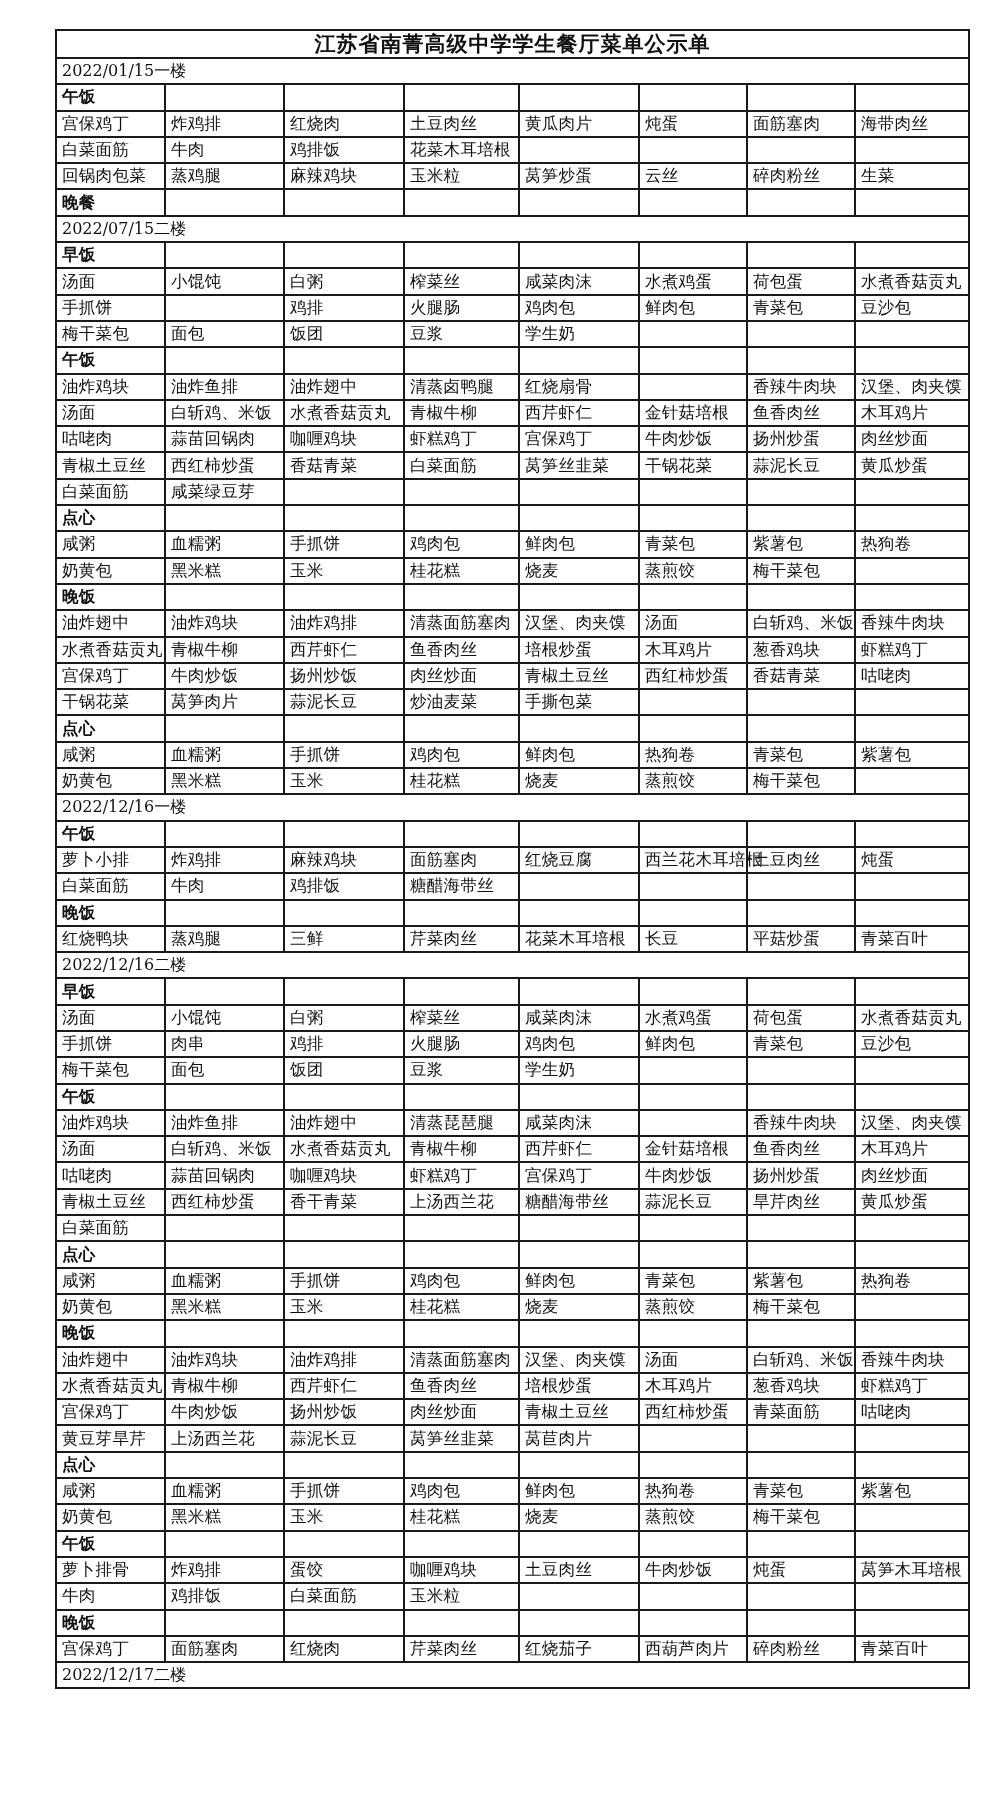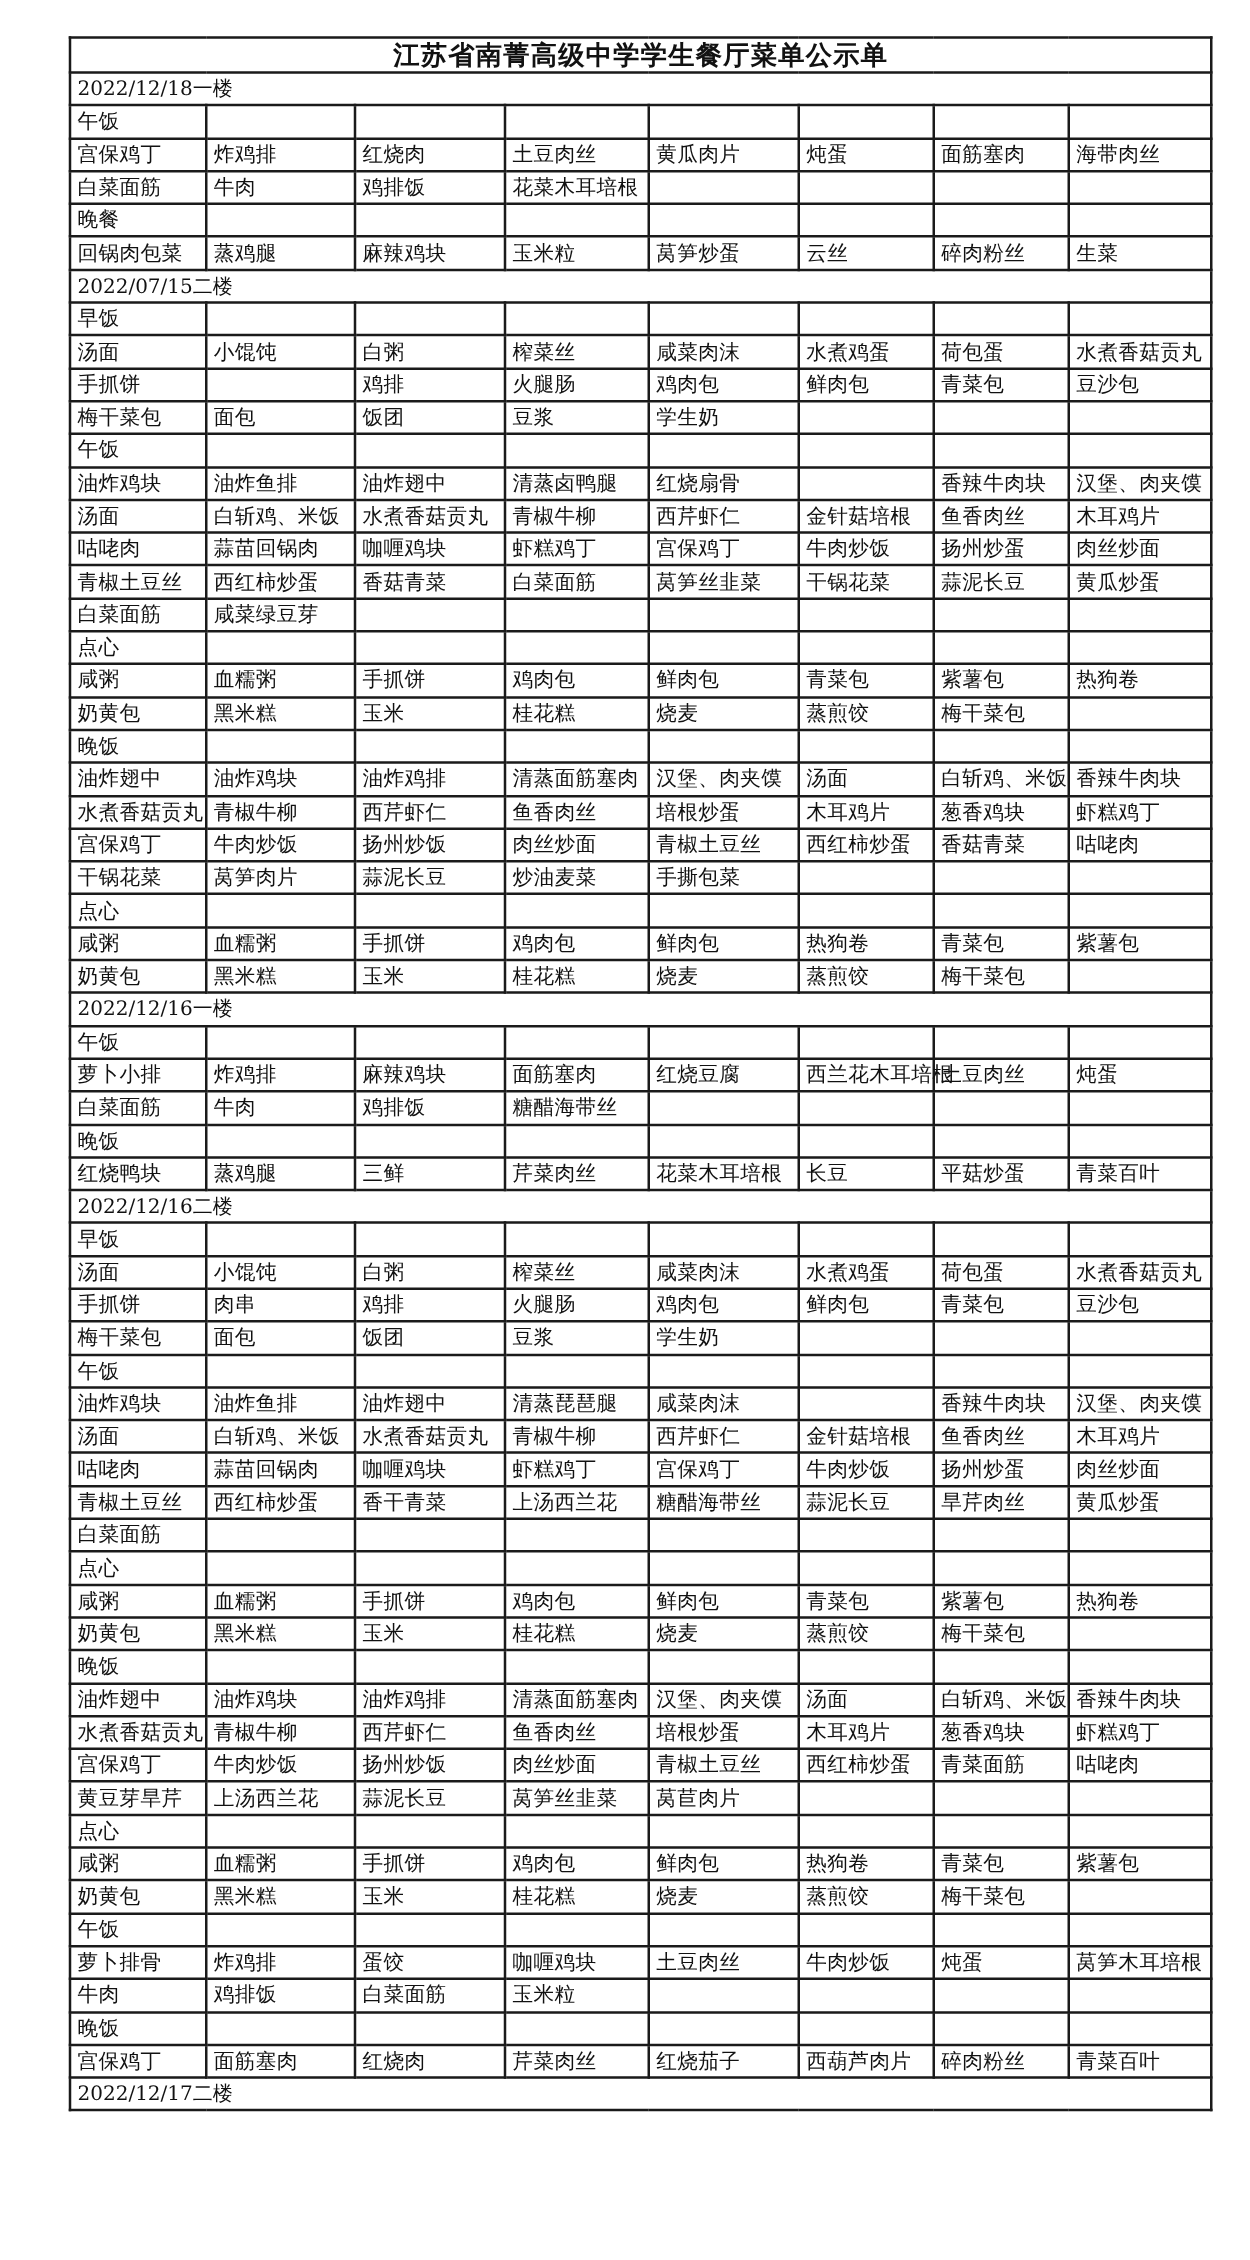--- a/index.html
+++ b/index.html
@@ -6,21 +6,21 @@
   body { width:1000px; height:1808px; overflow:hidden; position:relative;
          font-family:"DejaVu Sans","Liberation Sans",sans-serif; color:#111; }
   #sheet { position:absolute; left:55px; top:5px; width:991px;margin-top:24px; }
   table { border-collapse:collapse; table-layout:fixed; width:913px; }
   td { border:2px solid #1a1a1a; height:24.3px; padding:0 0 0 5px;
        font-size:16.5px; line-height:24px; white-space:nowrap; overflow:visible;
        vertical-align:middle; letter-spacing:0.3px; }
   td.title { height:26px; text-align:center; font-weight:bold; font-size:21px;
              letter-spacing:1px; padding:0; }
   td.date { font-family:"DejaVu Serif","Liberation Serif",serif; font-size:16px; letter-spacing:0; }
-  td.meal { font-weight:normal; }
+  td.meal { font-weight:bold; }
   td.cell { overflow:visible; }
 </style>
 </head>
 <body>
 
 <div id="sheet">
   <table>
     <colgroup>
       <col style="width:109px">
         <col style="width:119px">
@@ -29,21 +29,21 @@
       <col style="width:120px">
         <col style="width:108px">
         <col style="width:108px">
         <col style="width:114px">
     </colgroup>
     <tbody id="menu-body">
       <tr>
         <td class="title" colspan="8">江苏省南菁高级中学学生餐厅菜单公示单</td>
       </tr>
     <tr>
-          <td colspan="8" class="date">2022/12/18一楼</td>
+          <td colspan="8" class="date">2022/01/15一楼</td>
         </tr>
         <tr>
           <td class="meal">午饭</td>
           <td></td>
           <td></td>
           <td></td>
           <td></td>
           <td></td>
           <td></td>
           <td></td>
@@ -62,40 +62,40 @@
           <td class="cell">白菜面筋</td>
           <td class="cell">牛肉</td>
           <td class="cell">鸡排饭</td>
           <td class="cell">花菜木耳培根</td>
           <td class="cell"></td>
           <td class="cell"></td>
           <td class="cell"></td>
           <td class="cell"></td>
         </tr>
         <tr>
-          <td class="meal">晚餐</td>
-          <td></td>
-          <td></td>
-          <td></td>
-          <td></td>
-          <td></td>
-          <td></td>
-          <td></td>
-        </tr>
-        <tr>
           <td class="cell">回锅肉包菜</td>
           <td class="cell">蒸鸡腿</td>
           <td class="cell">麻辣鸡块</td>
           <td class="cell">玉米粒</td>
           <td class="cell">莴笋炒蛋</td>
           <td class="cell">云丝</td>
           <td class="cell">碎肉粉丝</td>
           <td class="cell">生菜</td>
         </tr>
         <tr>
+          <td class="meal">晚餐</td>
+          <td></td>
+          <td></td>
+          <td></td>
+          <td></td>
+          <td></td>
+          <td></td>
+          <td></td>
+        </tr>
+        <tr>
           <td colspan="8" class="date">2022/07/15二楼</td>
         </tr>
         <tr>
           <td class="meal">早饭</td>
           <td></td>
           <td></td>
           <td></td>
           <td></td>
           <td></td>
           <td></td>

